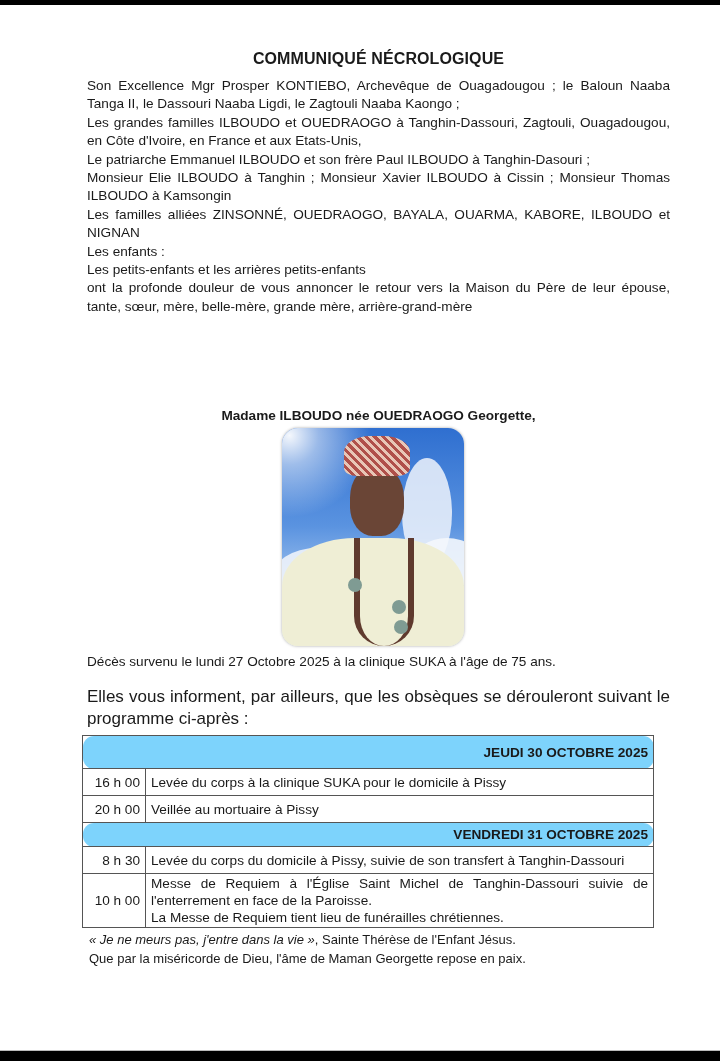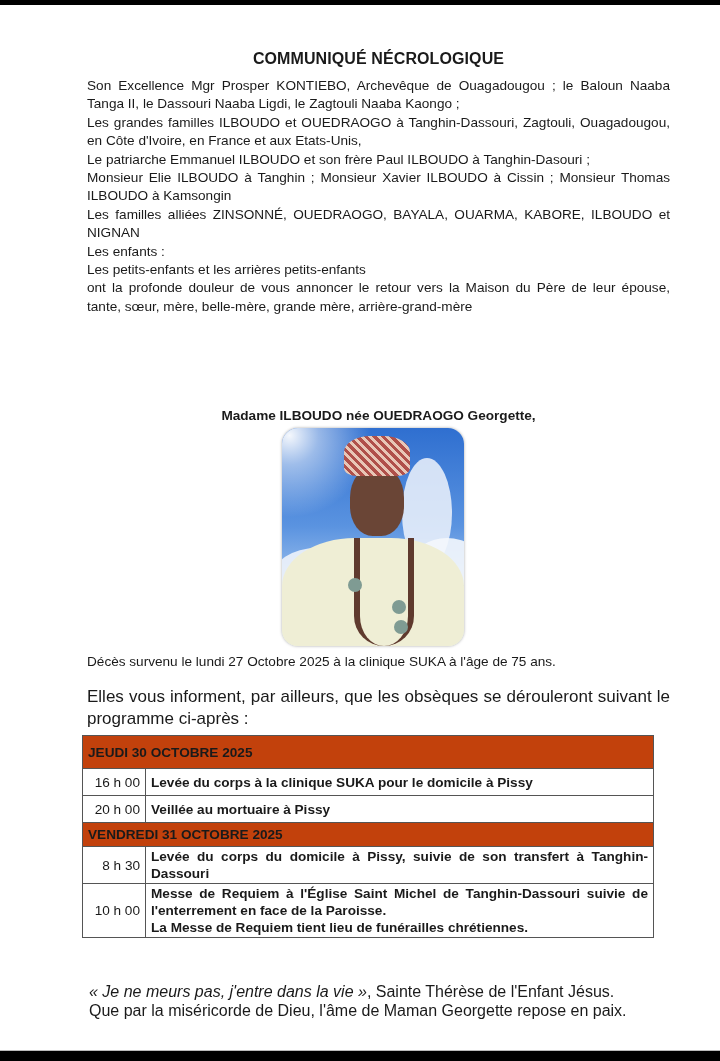--- a/index.html
+++ b/index.html
@@ -50,29 +50,29 @@
     position:absolute; left:0; top:686px; width:583px;
     font-size:17px; line-height:22px; text-align:justify;
   }
   .schedule {
     position:absolute; left:82px; top:735px; width:572px;
     border-collapse:collapse; font-size:13.6px;
     border:1.5px solid #555;
   }
   .schedule td { border:1px solid #555; padding:0 5px; vertical-align:middle; }
   .schedule .day td {
-    background:#c2410c; text-align:left; font-weight:bold; height:32px;
+    background:#7dd3fc; text-align:right; font-weight:bold; height:32px;border-radius:11px;
   }
   .schedule .day.d2 td { height:23px; }
   .schedule .time { width:52px; font-weight:normal; white-space:nowrap;text-align:right; }
   .schedule .ev td { height:24px; }
-  .schedule .desc { line-height:17px; text-align:justify; padding:1px 5px;font-weight:bold; }
+  .schedule .desc { line-height:17px; text-align:justify; padding:1px 5px; }
   .quote {
-    position:absolute; left:89px; top:982px; width:560px;
-    font-size:16px; line-height:19px;
+    position:absolute; left:89px; top:930px; width:560px;
+    font-size:13px; line-height:19px;
   }
   .quote i { font-style:italic; }
 </style>
 </head>
 <body>
 
 <div class="topbar"></div>
 
 <div class="page">
   <div class="title">COMMUNIQUÉ NÉCROLOGIQUE</div>

